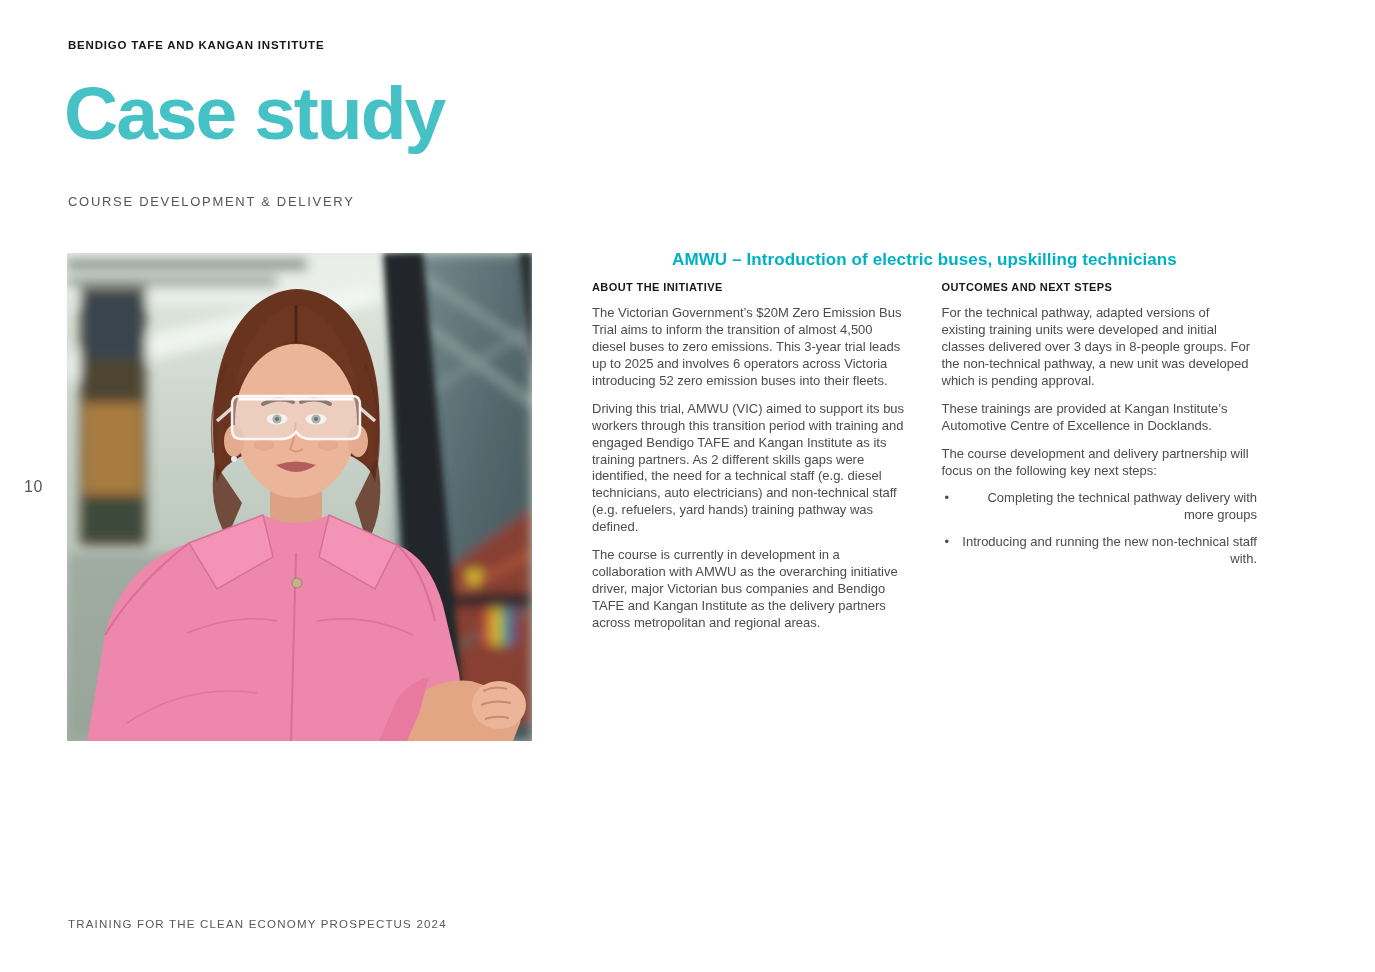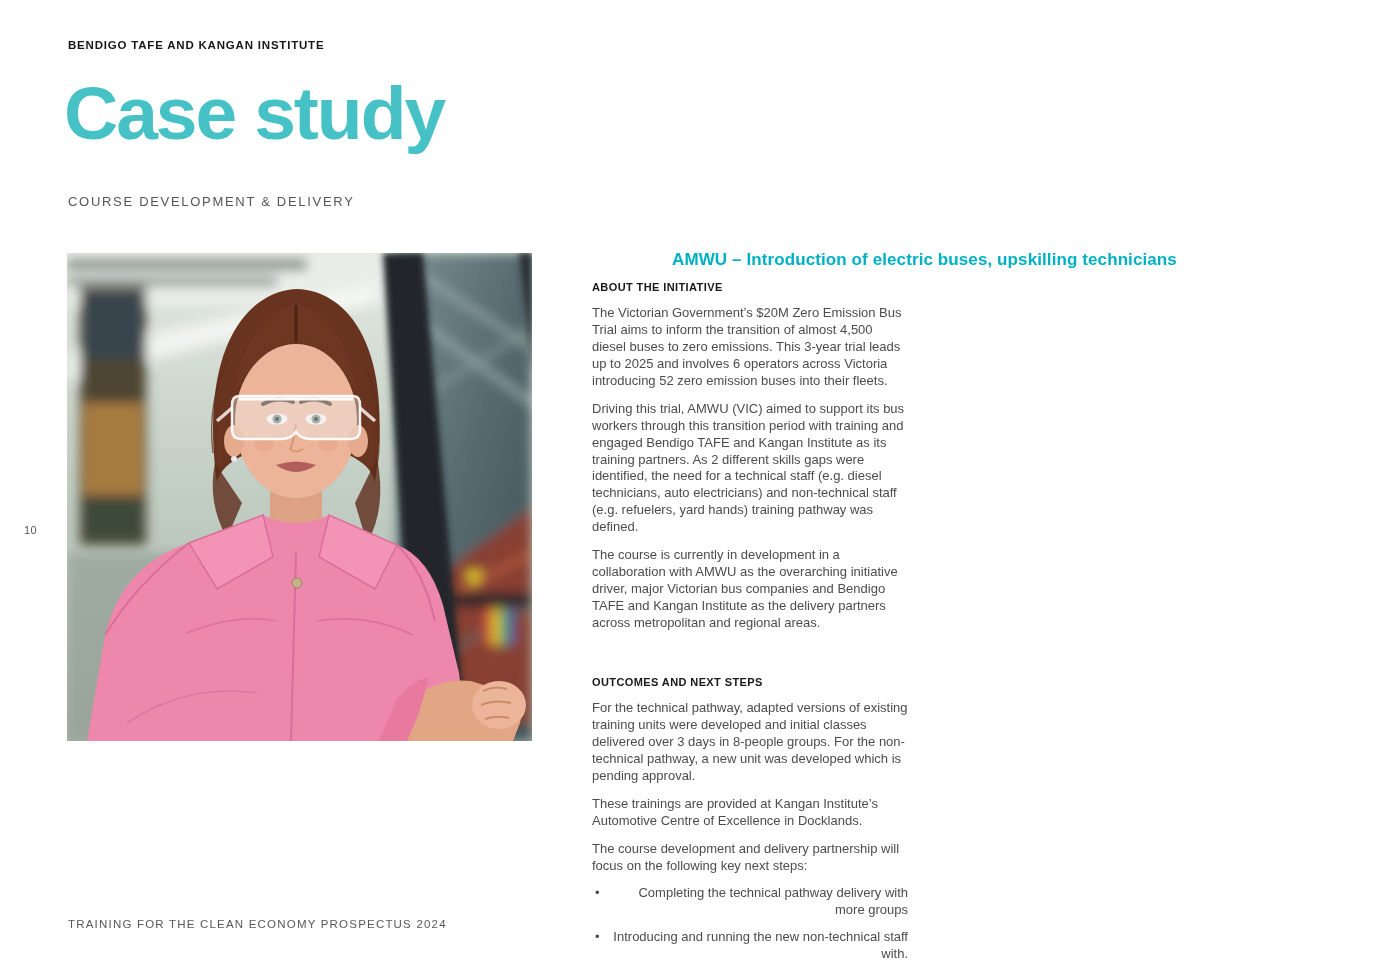--- a/index.html
+++ b/index.html
@@ -17,36 +17,36 @@
     font-size:75px; font-weight:700; letter-spacing:-2px; line-height:1;
     color:#46c1c5;
     text-align:right;
   }
   .category {
     position:absolute; left:68px; top:194px;
     font-size:13px; color:#565656; letter-spacing:1.7px;
   }
   .page-num {
     position:absolute; left:24px; top:478px;
-    font-size:11px; color:#565656; letter-spacing:.5px;margin-top:46px;
+    font-size:16px; color:#565656; letter-spacing:.5px;
   }
   .photo-wrap {
     position:absolute; left:67px; top:253px; width:465px; height:488px;
     overflow:hidden; background:#bcc6bd;
   }
   .content { position:absolute; left:592px; top:250px; width:665px; }
   .article-heading {
     font-size:17px; font-weight:600; color:#00b1c4; letter-spacing:.1px;
     margin:0 0 11px 0; line-height:1.2;text-align:center;
   }
   .intro {
     width:645px; font-size:13.6px; font-weight:700; color:#1f1f1f;
     line-height:1.27; margin:0 0 27px 0;
   }
-  .cols { display:flex; gap:34px;flex-direction:column; }
+  .cols { display:flex; gap:34px; }
   .col { width:316px; }
   .col-heading {
     font-size:11px; font-weight:700; color:#181818; letter-spacing:.4px;
     margin:0 0 12px 0;
   }
   .col p {
     font-size:13px; line-height:1.3; color:#4c4c4c; margin:0 0 11px 0;
   }
   .col ul { list-style:none; margin:4px 0 0 0; padding:0;text-align:right; }
   .col li {

